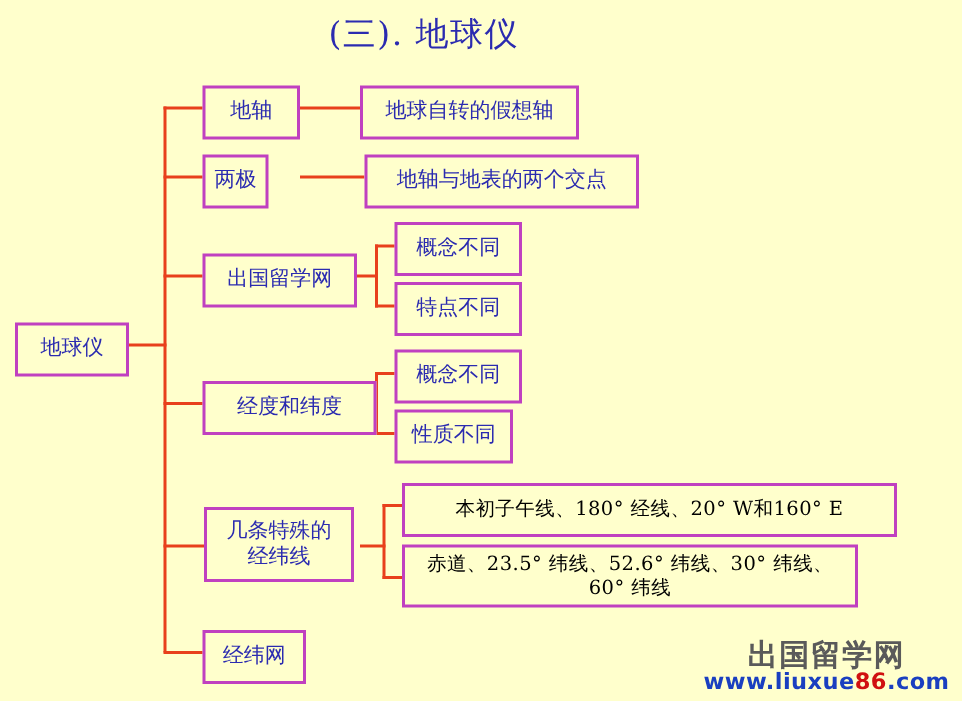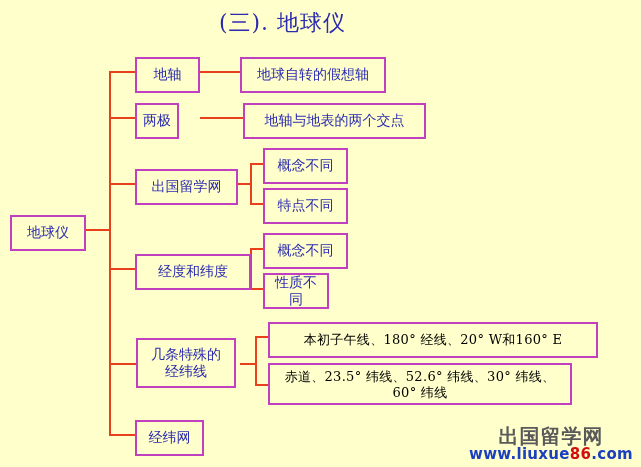--- a/index.html
+++ b/index.html
@@ -181,21 +181,21 @@
   </div>
 
   <div class="node" style="left:263px; top:188px; width:85px; height:29px;">
     <span>特点不同</span>
   </div>
 
   <div class="node" style="left:263px; top:233px; width:85px; height:29px;">
     <span>概念不同</span>
   </div>
 
-  <div class="node" style="left:263px; top:273px; width:66px; height:29px;">
+  <div class="node" style="left:263px; top:273px; width:79px; height:29px;">
     <span>性质不同</span>
   </div>
 
   <div class="node red-text" style="left:268px; top:322px; width:330px; height:30px;">
     <span>本初子午线、180° 经线、20° W和160° E</span>
   </div>
 
   <div class="node red-text wrap-right" style="left:268px; top:363px; width:304px; height:42px;">
     <span class="inner">赤道、23.5° 纬线、52.6° 纬线、30° 纬线、60° 纬线</span>
   </div>

